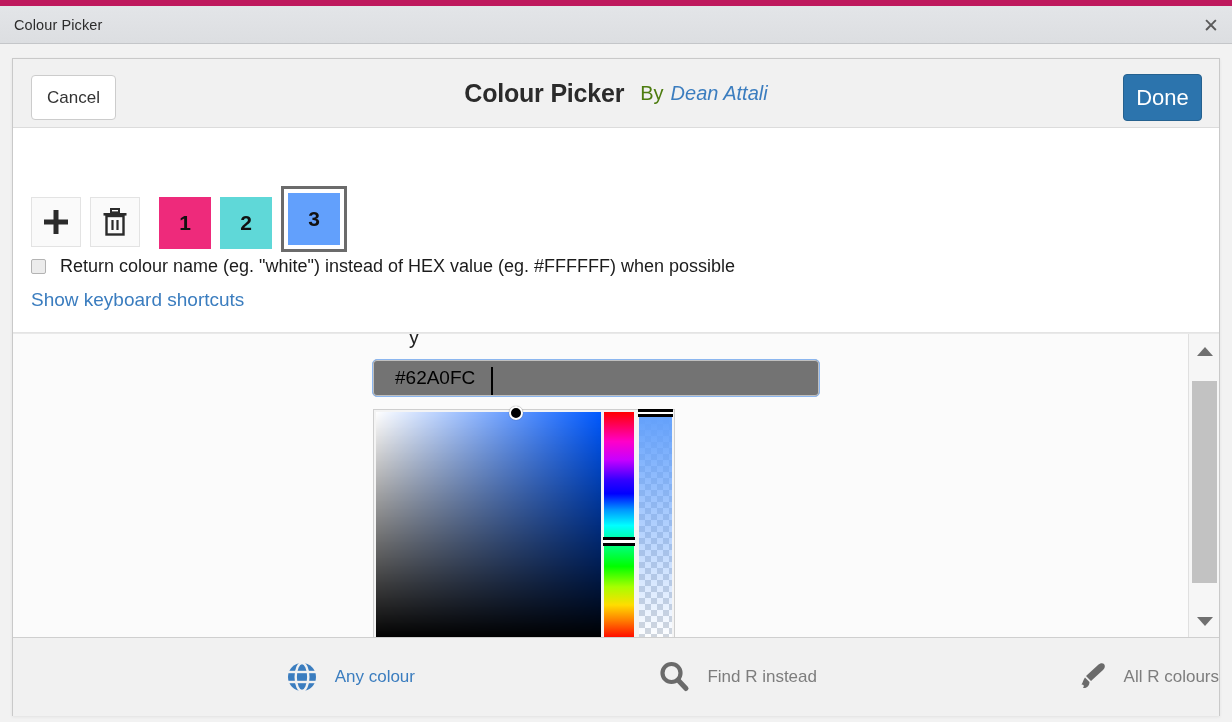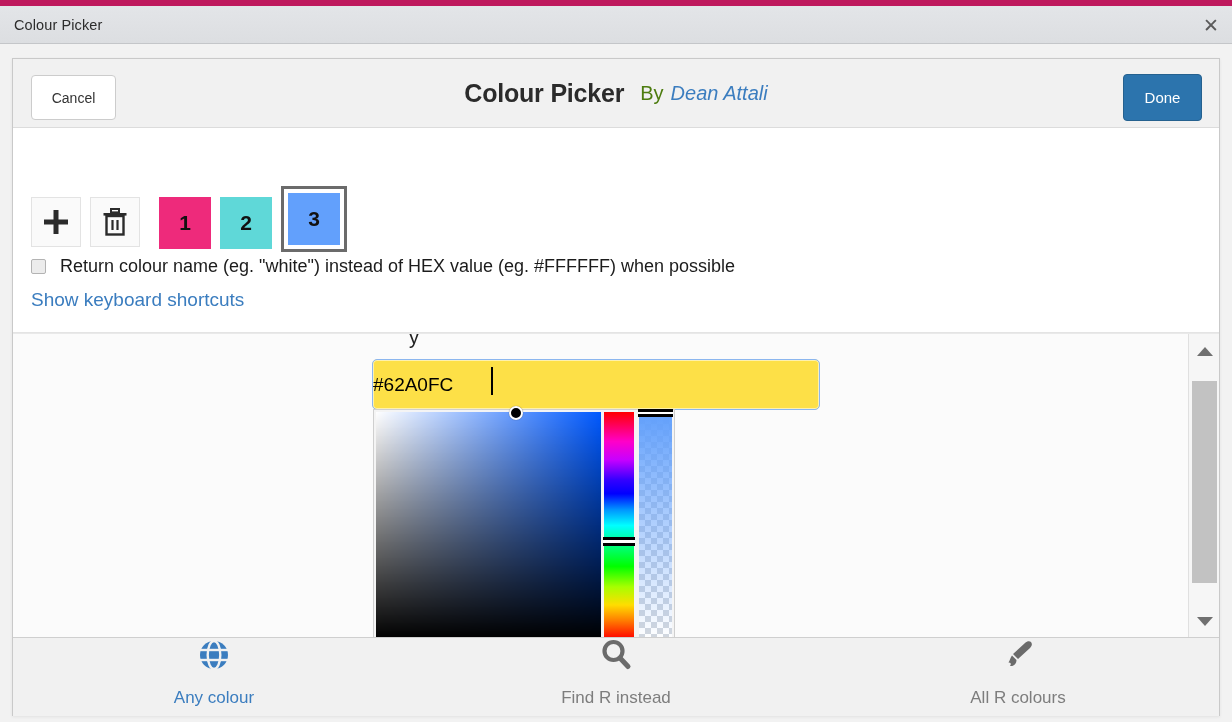--- a/index.html
+++ b/index.html
@@ -54,21 +54,21 @@
     height: 69px;
     background: #f1f1f1;
     border-bottom: 1px solid #dcdcdc;
   }
   #cancel-button {
     position: absolute; left: 18px; top: 16px;
     width: 85px; height: 45px;
     background: #ffffff;
     border: 1px solid #cccccc;
     border-radius: 4px;
-    font-size: 14px;
+    font-size: 17px;
     color: #333333;
     font-family: "Liberation Sans", sans-serif;
     cursor: pointer;
   }
   #header-title-wrap {
     position: absolute; left: 0; top: 0;
     width: 100%; height: 69px;
     display: flex; align-items: center; justify-content: center;
     pointer-events: none;
   }
@@ -83,21 +83,21 @@
     font-size: 20px; color: #3b7dbf; margin-left: 7px;
     text-decoration: none; pointer-events: auto; cursor: pointer; font-style: italic;
   }
   #done-button {
     position: absolute; right: 17px; top: 15px;
     width: 79px; height: 47px;
     background: #2c74ad;
     border: 1px solid #25618f;
     border-radius: 4px;
     color: #ffffff;
-    font-size: 15px;
+    font-size: 22px;
     font-family: "Liberation Sans", sans-serif;
     cursor: pointer;
   }
 
   
   #selected-panel {
     position: relative;
     background: #ffffff;
     height: 205px;
     border-bottom: 1px solid #e4e4e4;
@@ -173,29 +173,29 @@
   #scroll-inner { position: relative; width: 100%; height: 100%; }
 
   #clipped-label {
     position: absolute; left: 396px; top: -8px;
     font-size: 20px; color: #222;
   }
 
   #hex-input {
     position: absolute;
     left: 359px; top: 25px;
-    width: 448px; height: 51px;
-    background: #fde047;
+    width: 448px; height: 38px;
+    background: #737373;
     border: 1px solid #8bb6ef;
     border-radius: 5px;
     box-shadow: 0 0 0 1px rgba(255,255,255,.55) inset;
     color: #000000;
     font-size: 19px;
     font-family: "Liberation Sans", sans-serif;
-    padding: 0 0;
+    padding: 0 22px;
     outline: none;
   }
   #hex-caret {
     position: absolute;
     left: 478px; top: 33px;
     width: 1.5px; height: 28px;
     background: #000000;
   }
 
   
@@ -300,23 +300,23 @@
   #footer-tabs {
     position: relative;
     height: 79px;
     background: #f1f1f1;
     border-top: 1px solid #cfcfcf;
     display: flex;
   }
   .footer-tab {
     flex: 1 1 0;
     display: flex;
-    flex-direction: column;
+    flex-direction: row;
     align-items: center;
-    justify-content: flex-start;
+    justify-content: flex-end;
     cursor: pointer;
     gap: 16px;
   }
   .footer-tab-label { font-size: 17px; }
   .tab-active .footer-tab-label { color: #3b7dbf; }
   .tab-idle   .footer-tab-label { color: #7d7d7d; }
   .tab-icon { height: 34px; display: flex; align-items: flex-end; }
 </style>
 </head>
 <body>

